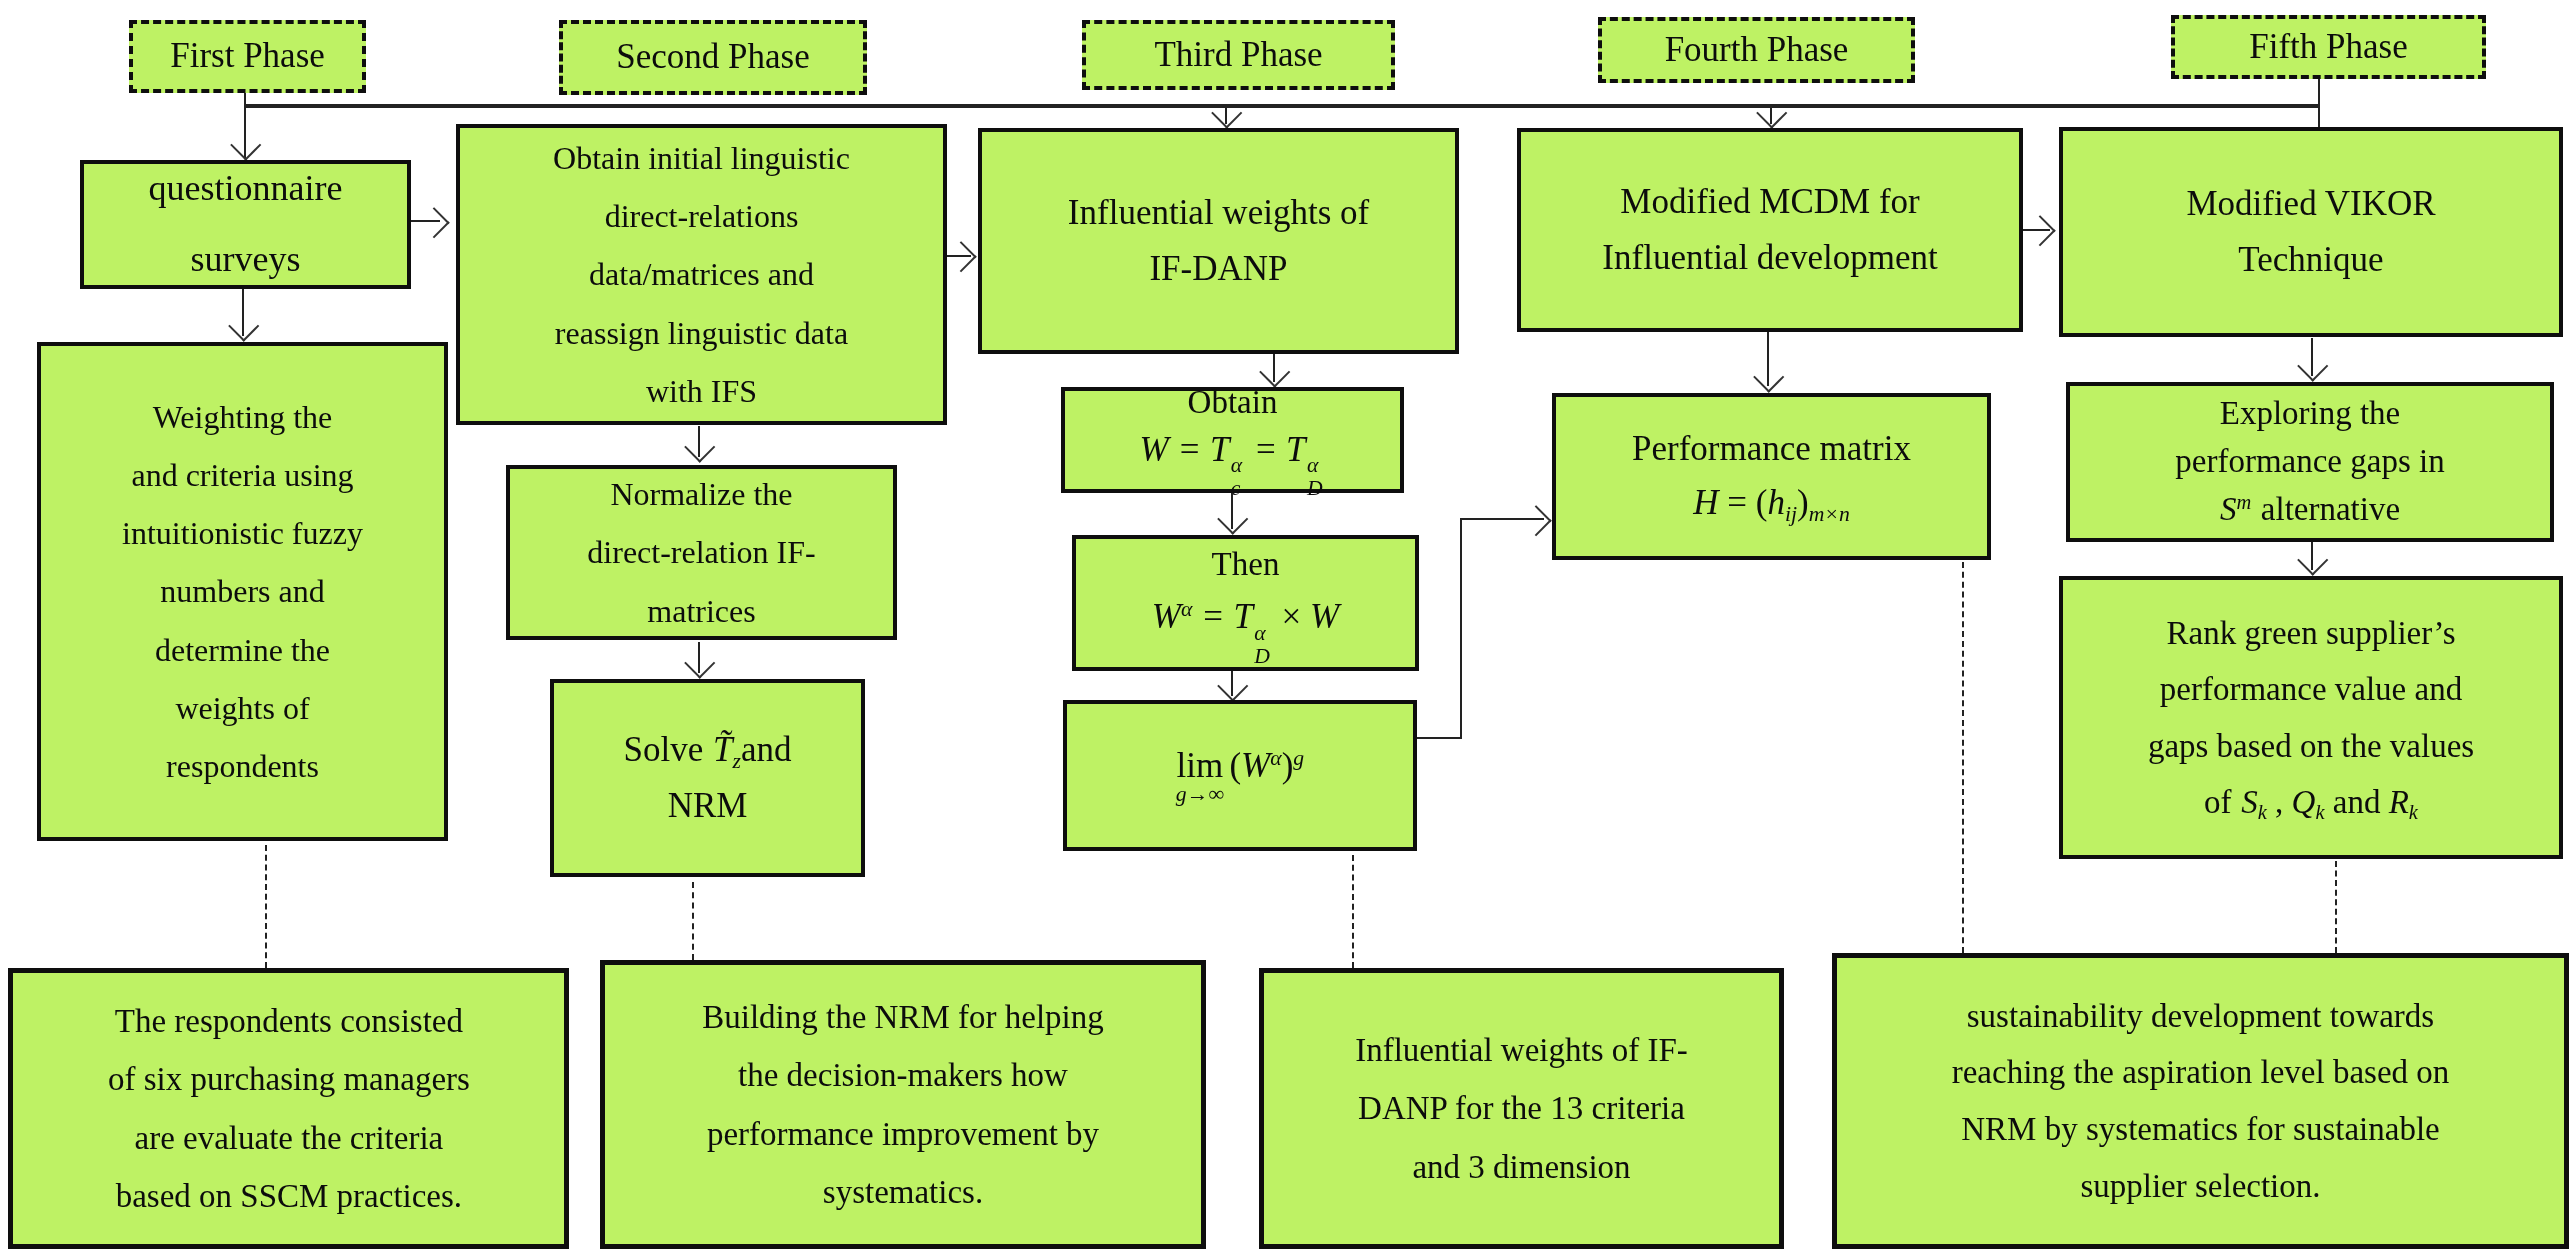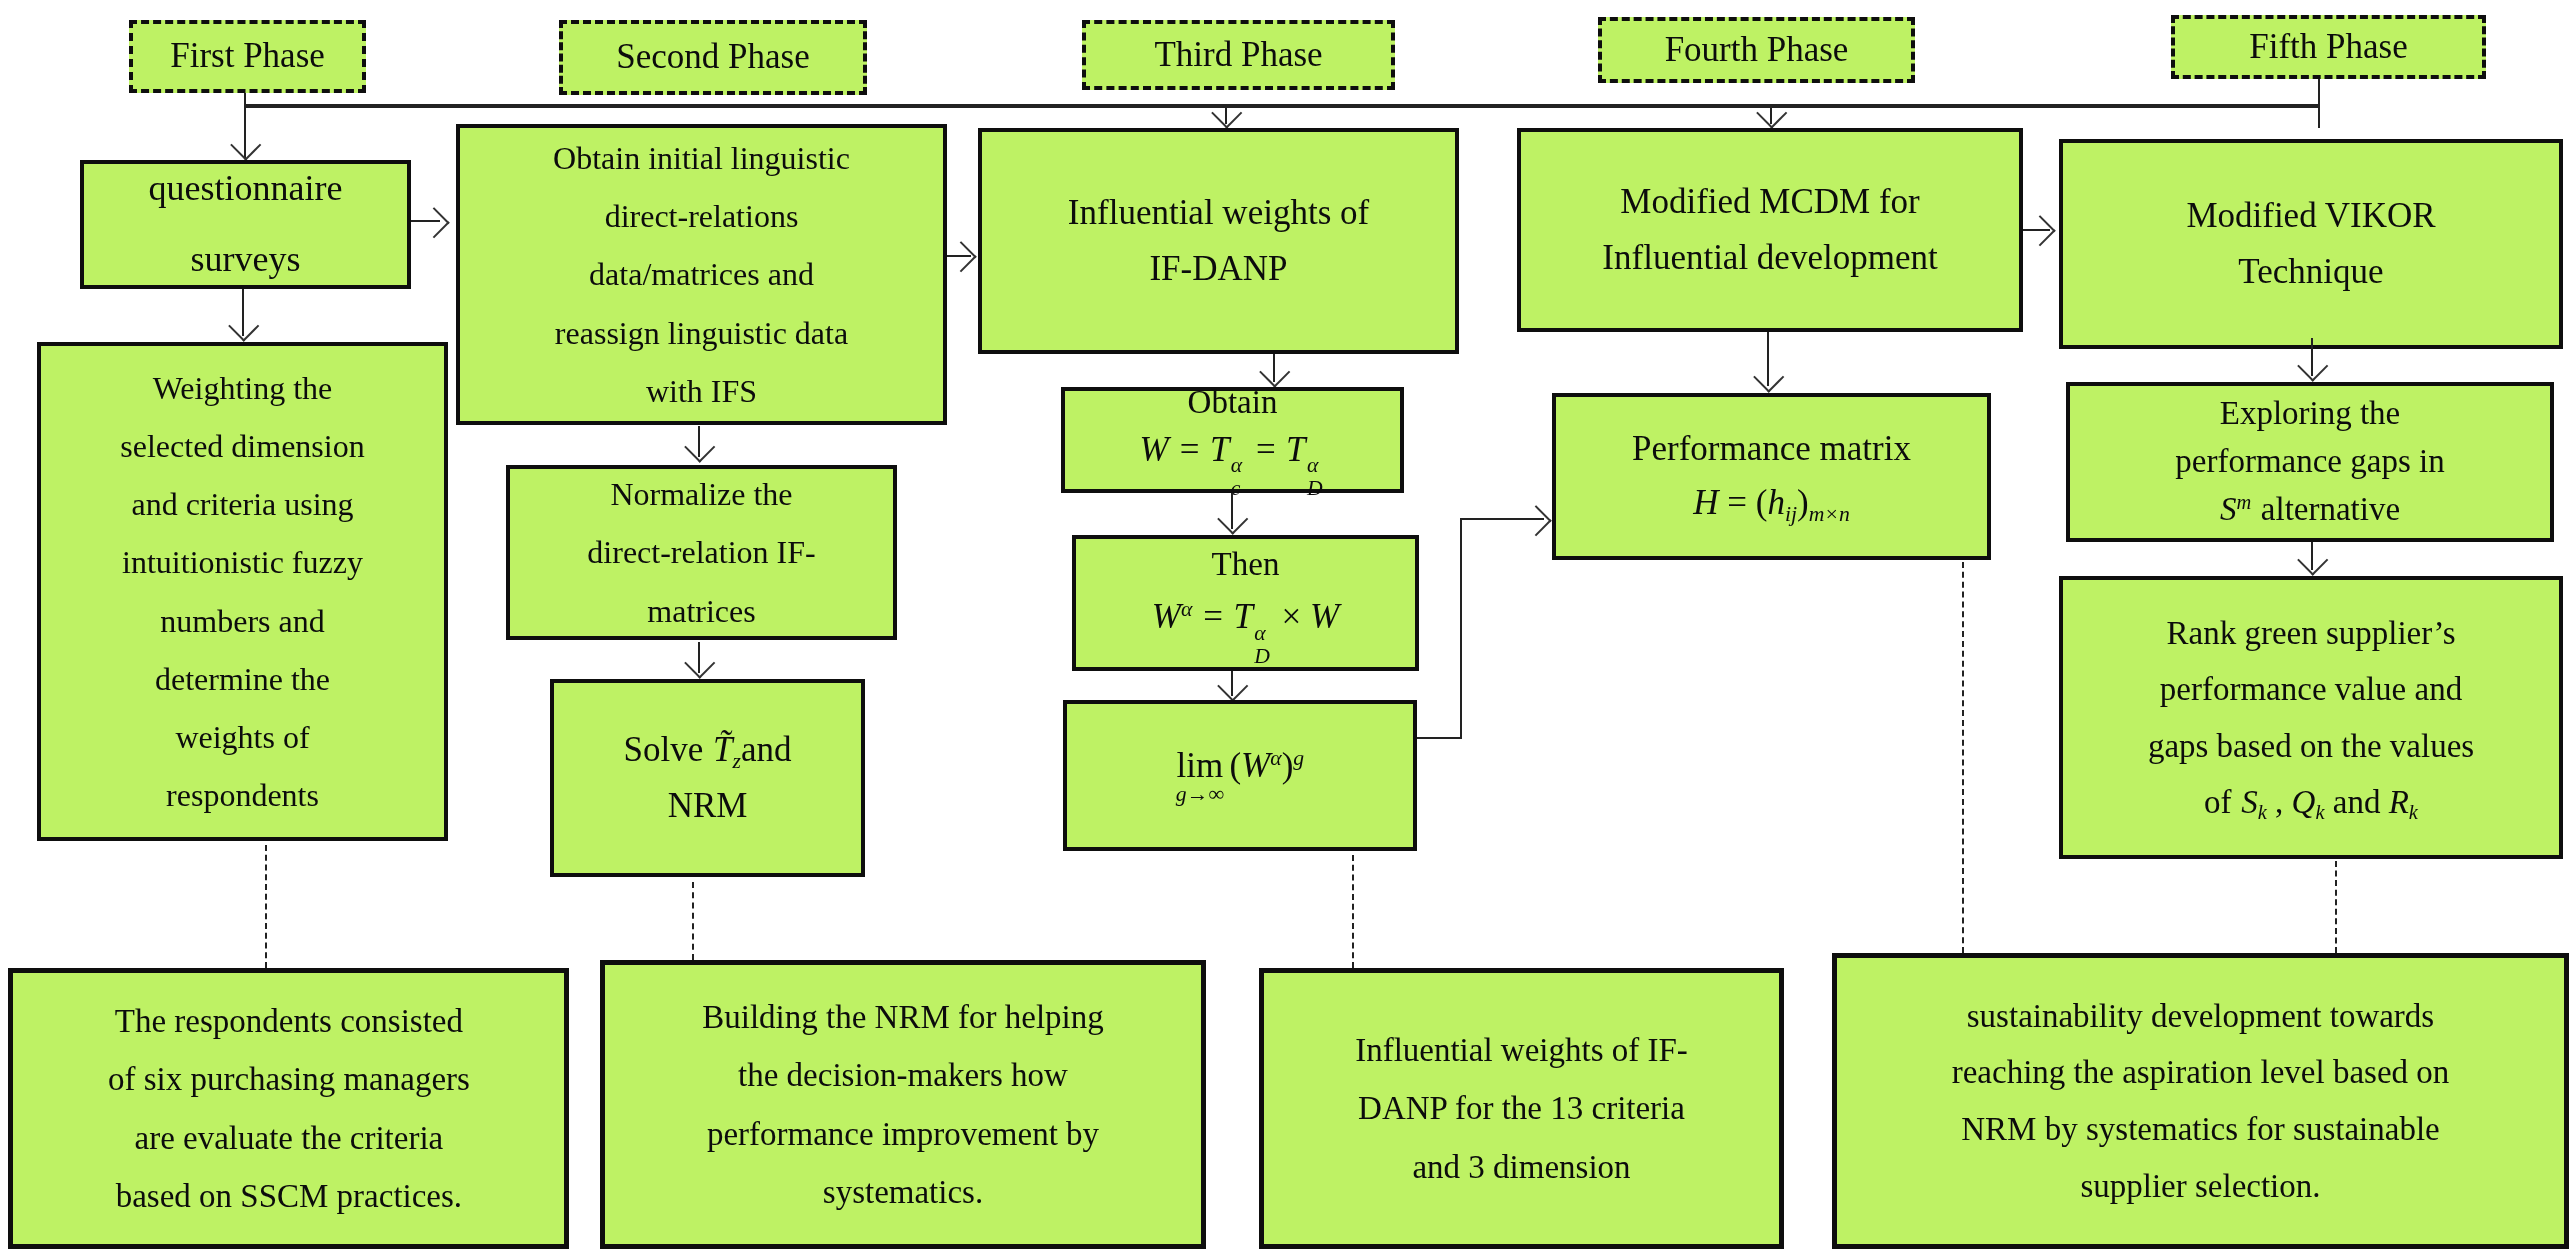--- a/index.html
+++ b/index.html
@@ -73,21 +73,20 @@
   </div>
 
   <div class="line" style="left:411px;top:220px;width:29px;height:2.1px;"></div>
   <div class="chev right" style="left:423px;top:212px;"></div>
 
   <div class="line" style="left:242px;top:289px;width:2.1px;height:47px;"></div>
   <div class="chev down" style="left:233px;top:315px;"></div>
 
   <div class="box txt46" style="left:37px;top:342px;width:411px;height:499px;">
     <span class="ln">Weighting the</span>
-    <span class="ln">selected dimension</span>
     <span class="ln">and criteria using</span>
     <span class="ln">intuitionistic fuzzy</span>
     <span class="ln">numbers and</span>
     <span class="ln">determine the</span>
     <span class="ln">weights of</span>
     <span class="ln">respondents</span>
   </div>
 
   <div class="dash" style="left:265px;top:845px;height:123px;"></div>
 
@@ -209,21 +208,21 @@
     <span class="ln formula">
       <span>H</span> <span class="rm">=</span> <span class="rm">(</span><span>h</span><span class="ssub">ij</span><span class="rm">)</span><span class="ssub">m×n</span>
     </span>
   </div>
 
   <div class="dash" style="left:1962px;top:562px;height:391px;"></div>
 
   <div class="line" style="left:2023px;top:229px;width:26.5px;height:2.1px;"></div>
   <div class="chev right" style="left:2029px;top:220px;"></div>
 
-  <div class="box txt50" style="left:2059px;top:127px;width:504px;height:210px;margin-top:12px;">
+  <div class="box txt50" style="left:2059px;top:127px;width:504px;height:210px;">
     <span class="ln">Modified VIKOR</span>
     <span class="ln">Technique</span>
   </div>
 
   <div class="line" style="left:2311px;top:338px;width:2.1px;height:38px;"></div>
   <div class="chev down" style="left:2302px;top:355px;"></div>
 
   <div class="box" style="left:2066px;top:382px;width:488px;height:160px;font-size:33px;line-height:1.45;">
     <span class="ln">Exploring the</span>
     <span class="ln">performance gaps in</span>

